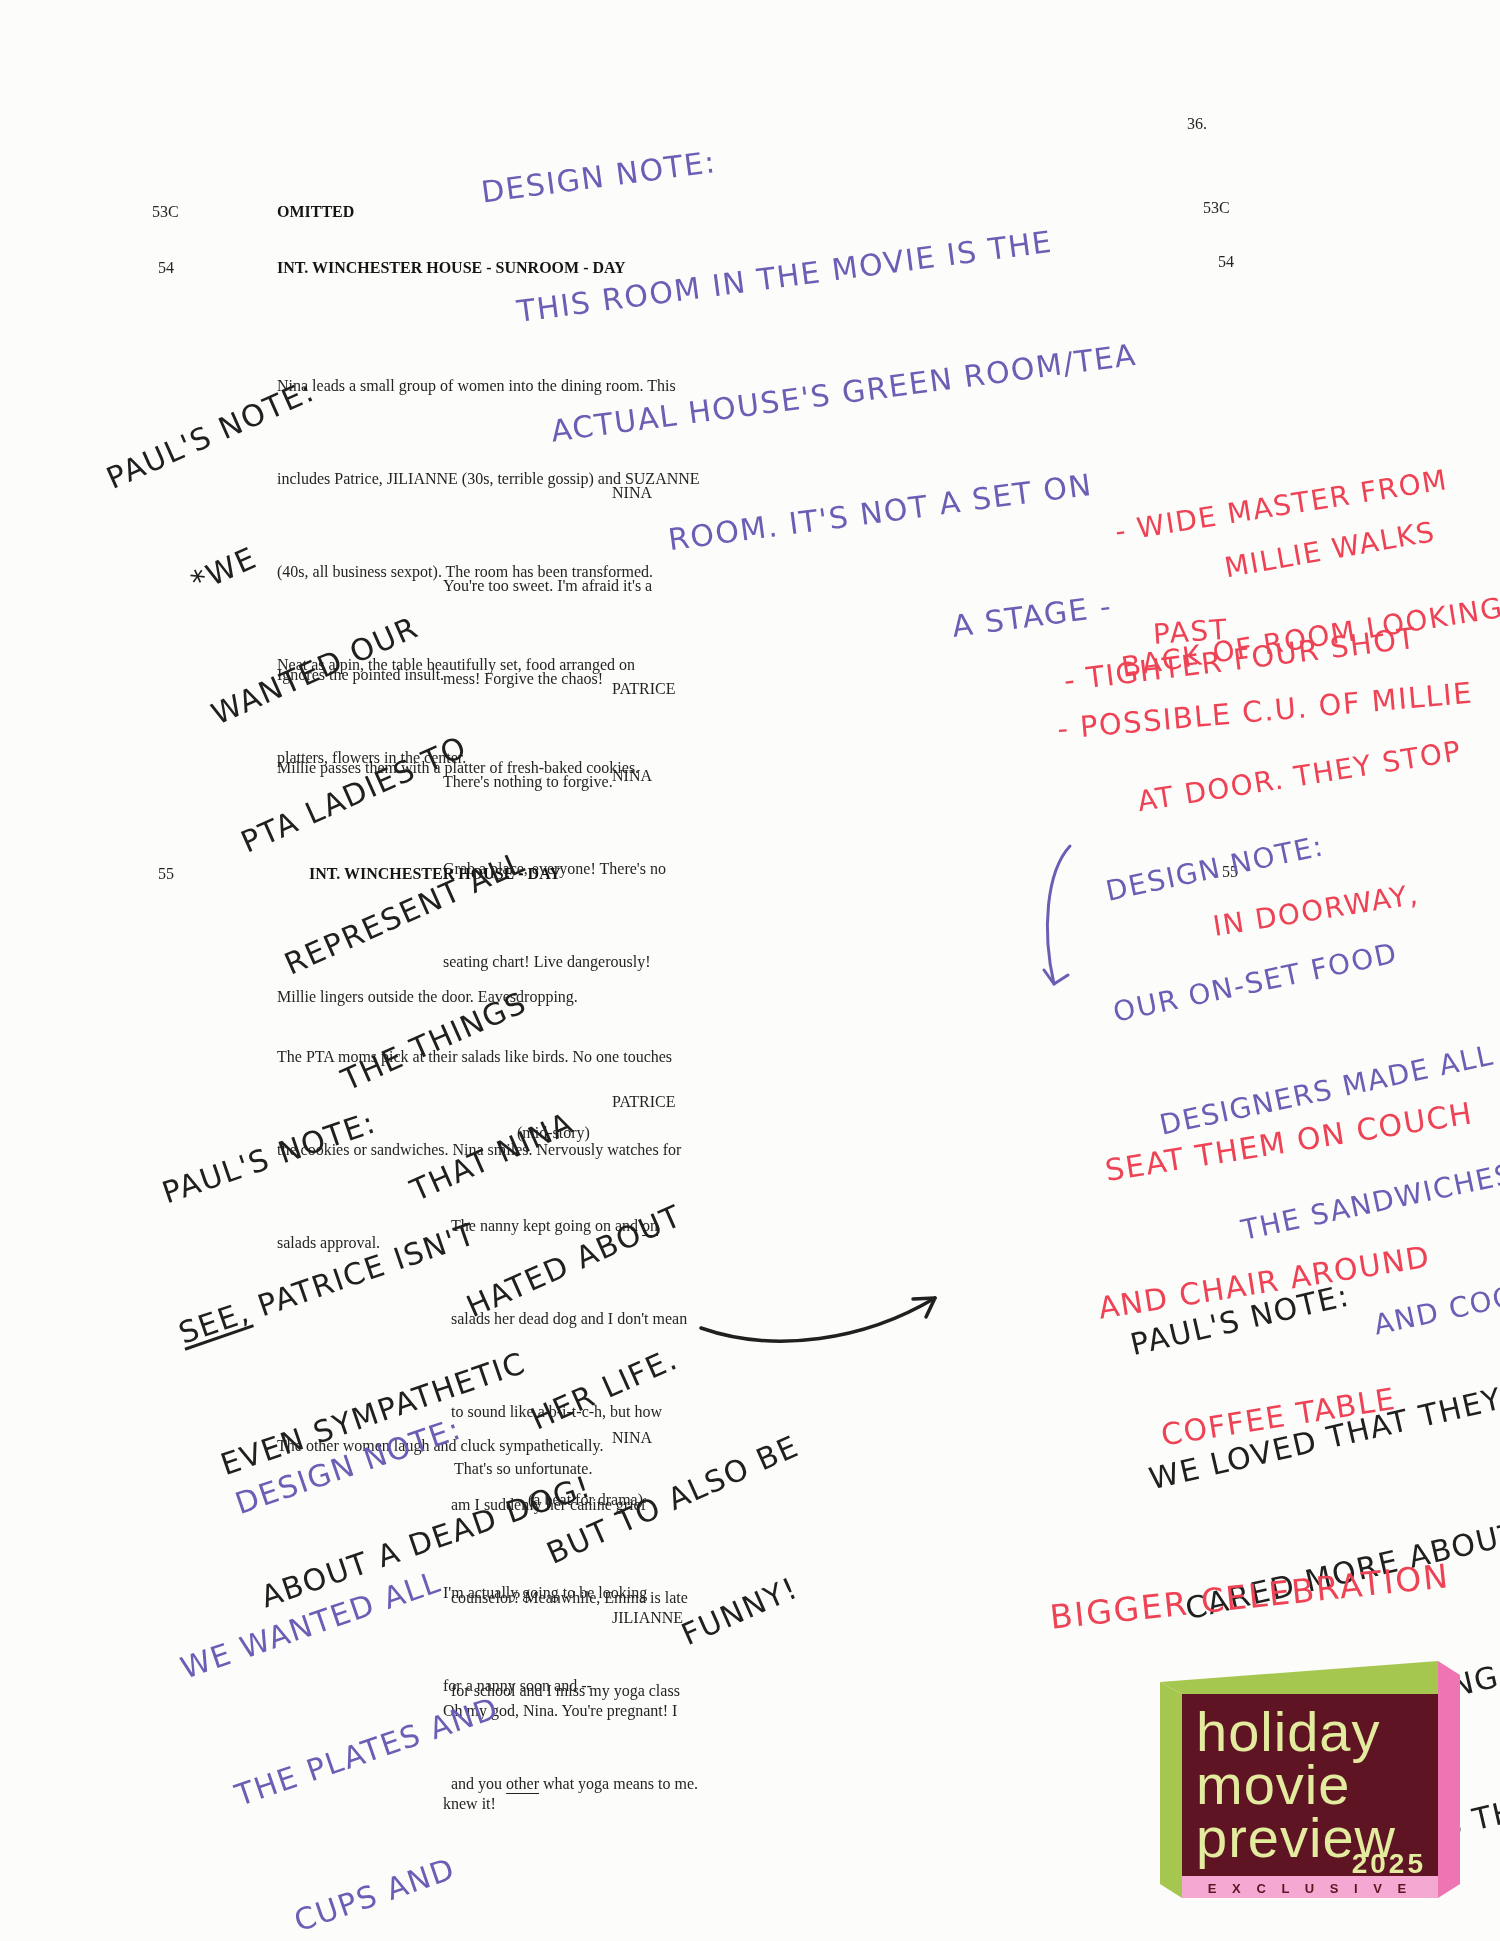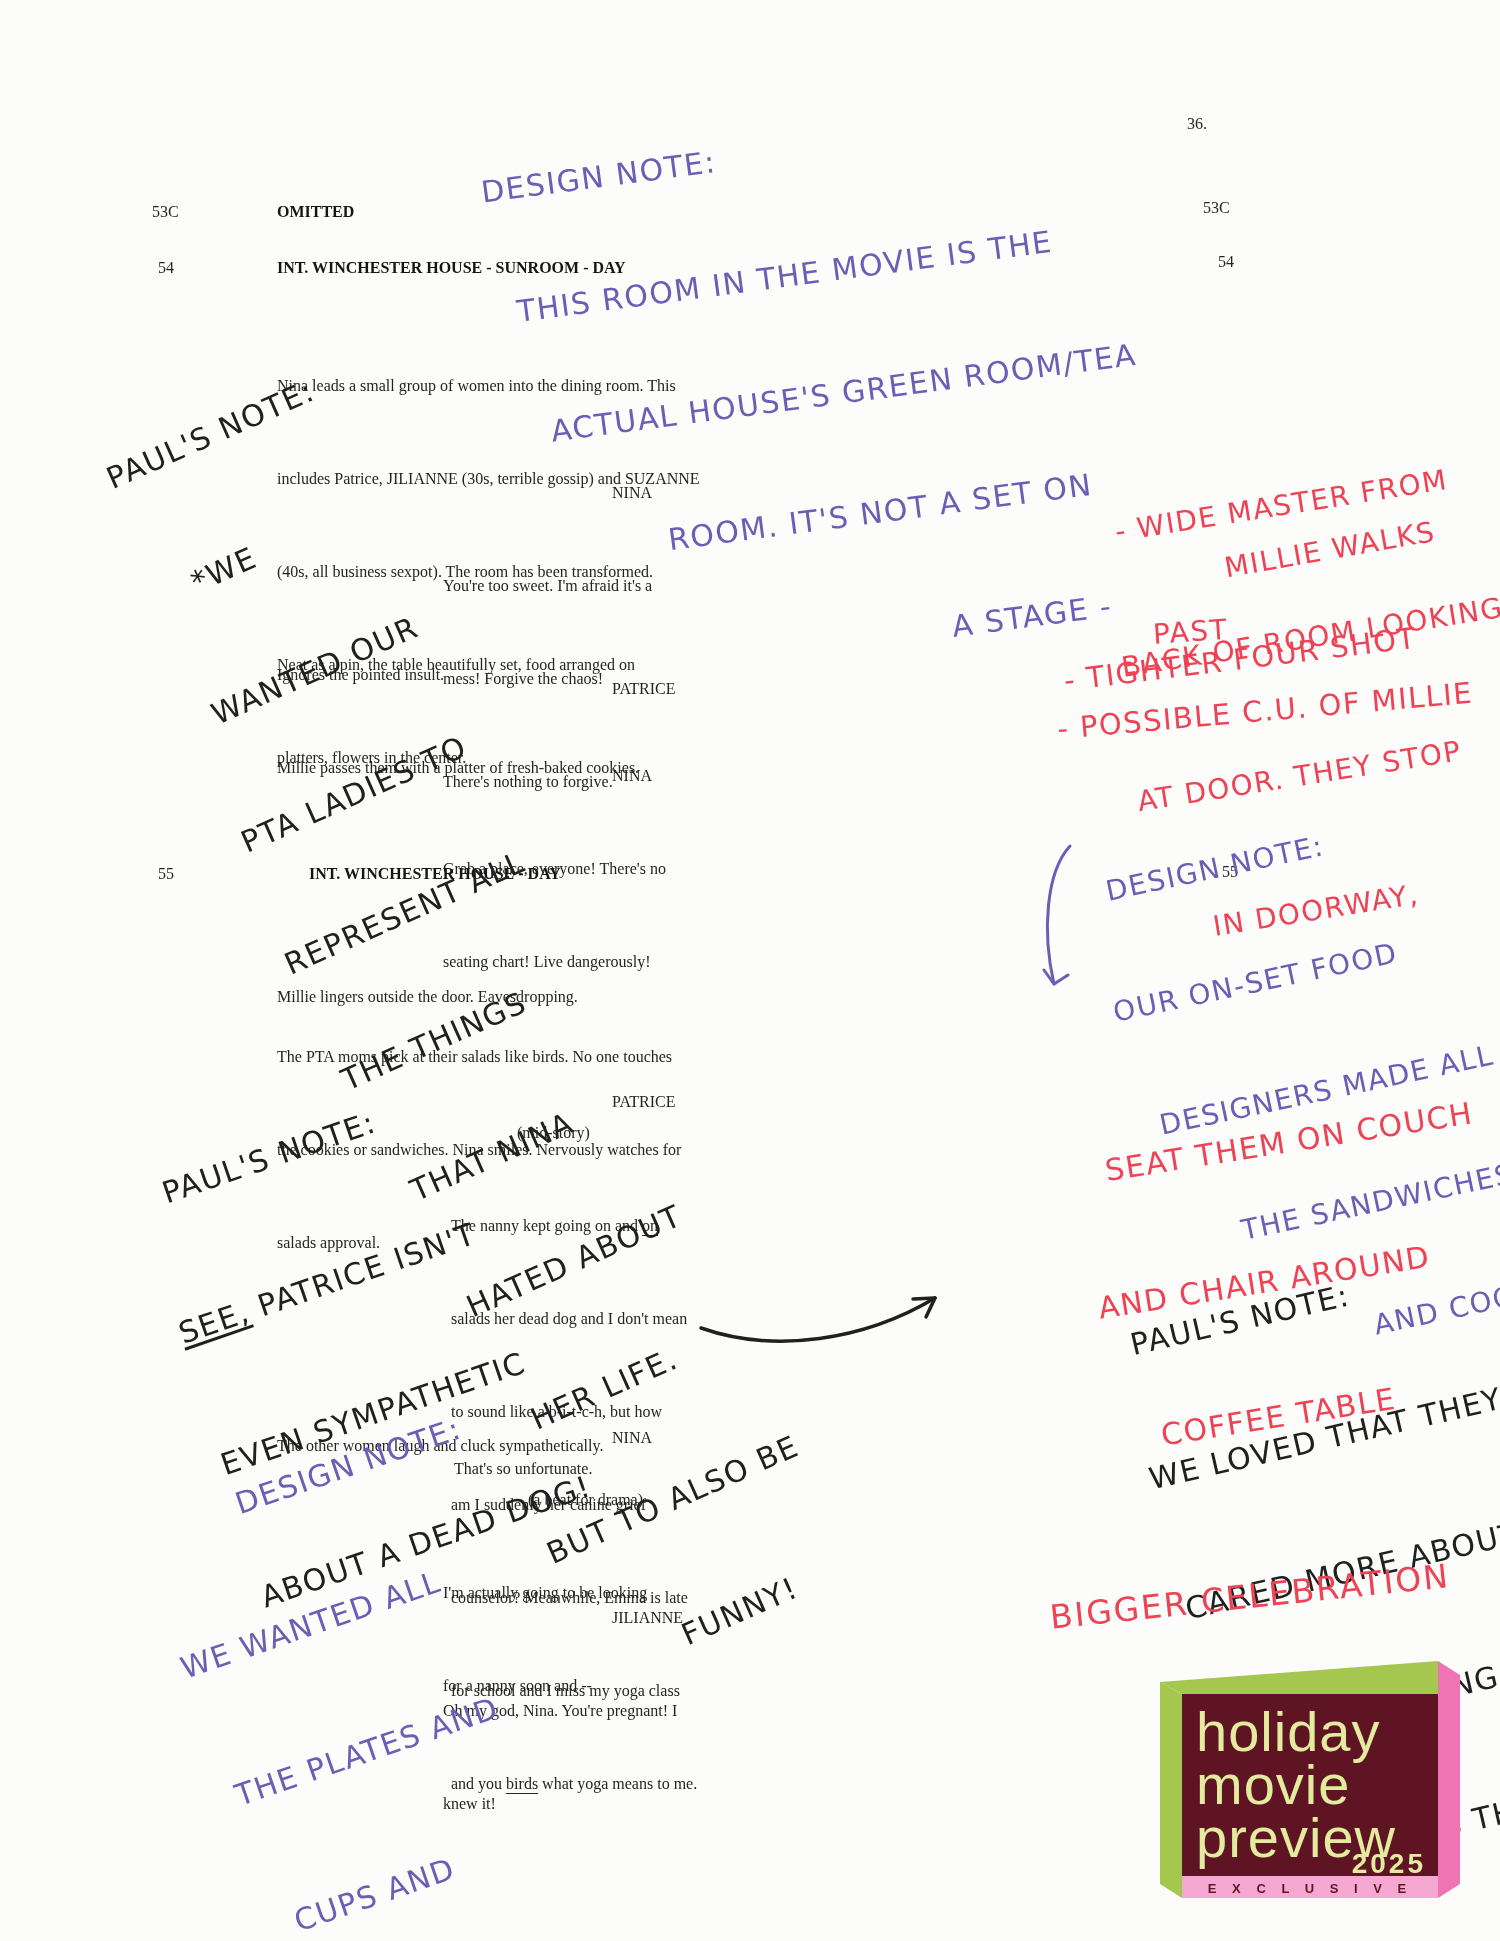--- a/index.html
+++ b/index.html
@@ -79,21 +79,21 @@
 
   <div class="tw" style="left:612px;top:1086px;">PATRICE</div>
   <div class="tw" style="left:517px;top:1117px;">(mid-story)</div>
   <div class="tw" style="left:443px;top:1148px;margin-left:8px;">
     <div><span>The nanny kept going on and </span><span class="u">on</span></div>
     <div>salads her dead dog and I don't mean</div>
     <div>to sound like a b-i-t-c-h, but how</div>
     <div>am I suddenly her canine grief</div>
     <div>counselor? Meanwhile, Emma is late</div>
     <div>for school and I miss my yoga class</div>
-    <div><span>and you </span><span class="u">birds</span><span> what yoga means to me.</span></div>
+    <div><span>and you </span><span class="u">other</span><span> what yoga means to me.</span></div>
   </div>
 
   <div class="tw" style="left:277px;top:1368px;">
     <div>The other women laugh and cluck sympathetically.</div>
   </div>
 
   <div class="tw" style="left:612px;top:1422px;">NINA</div>
   <div class="tw" style="left:454px;top:1453px;">That's so unfortunate.</div>
   <div class="tw" style="left:528px;top:1484px;">(a beat for drama)</div>
   <div class="tw" style="left:443px;top:1515px;">

